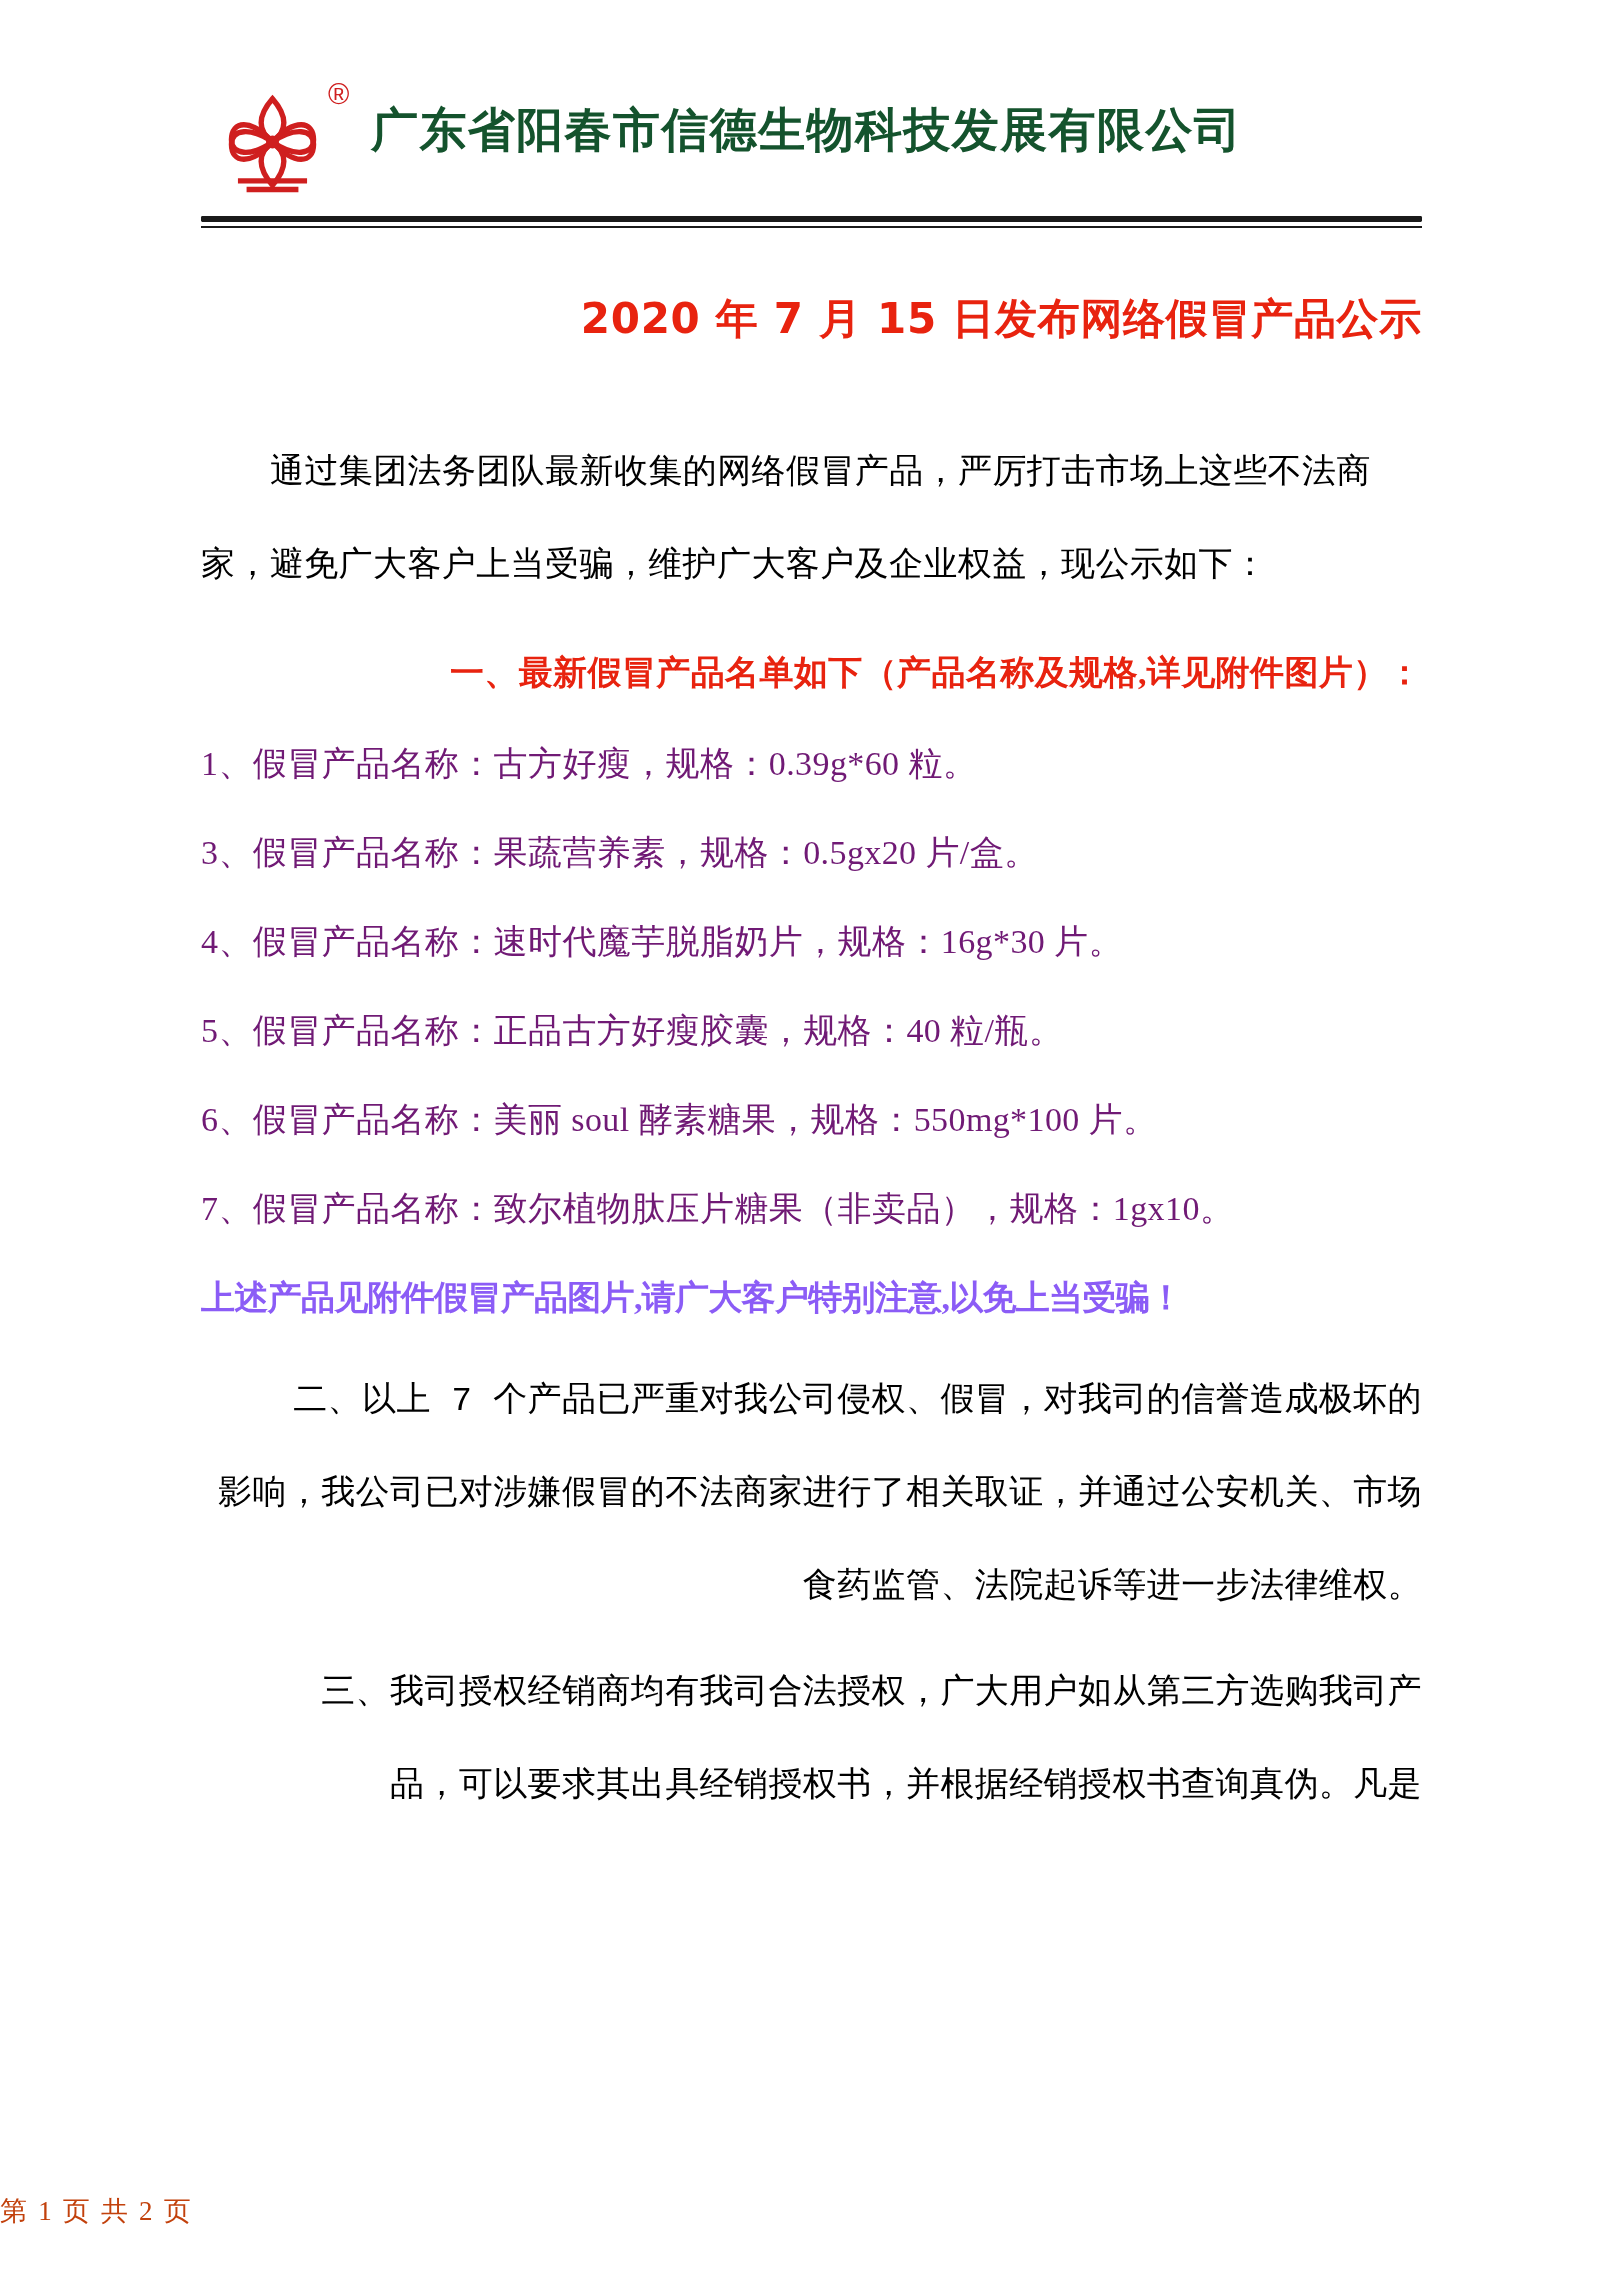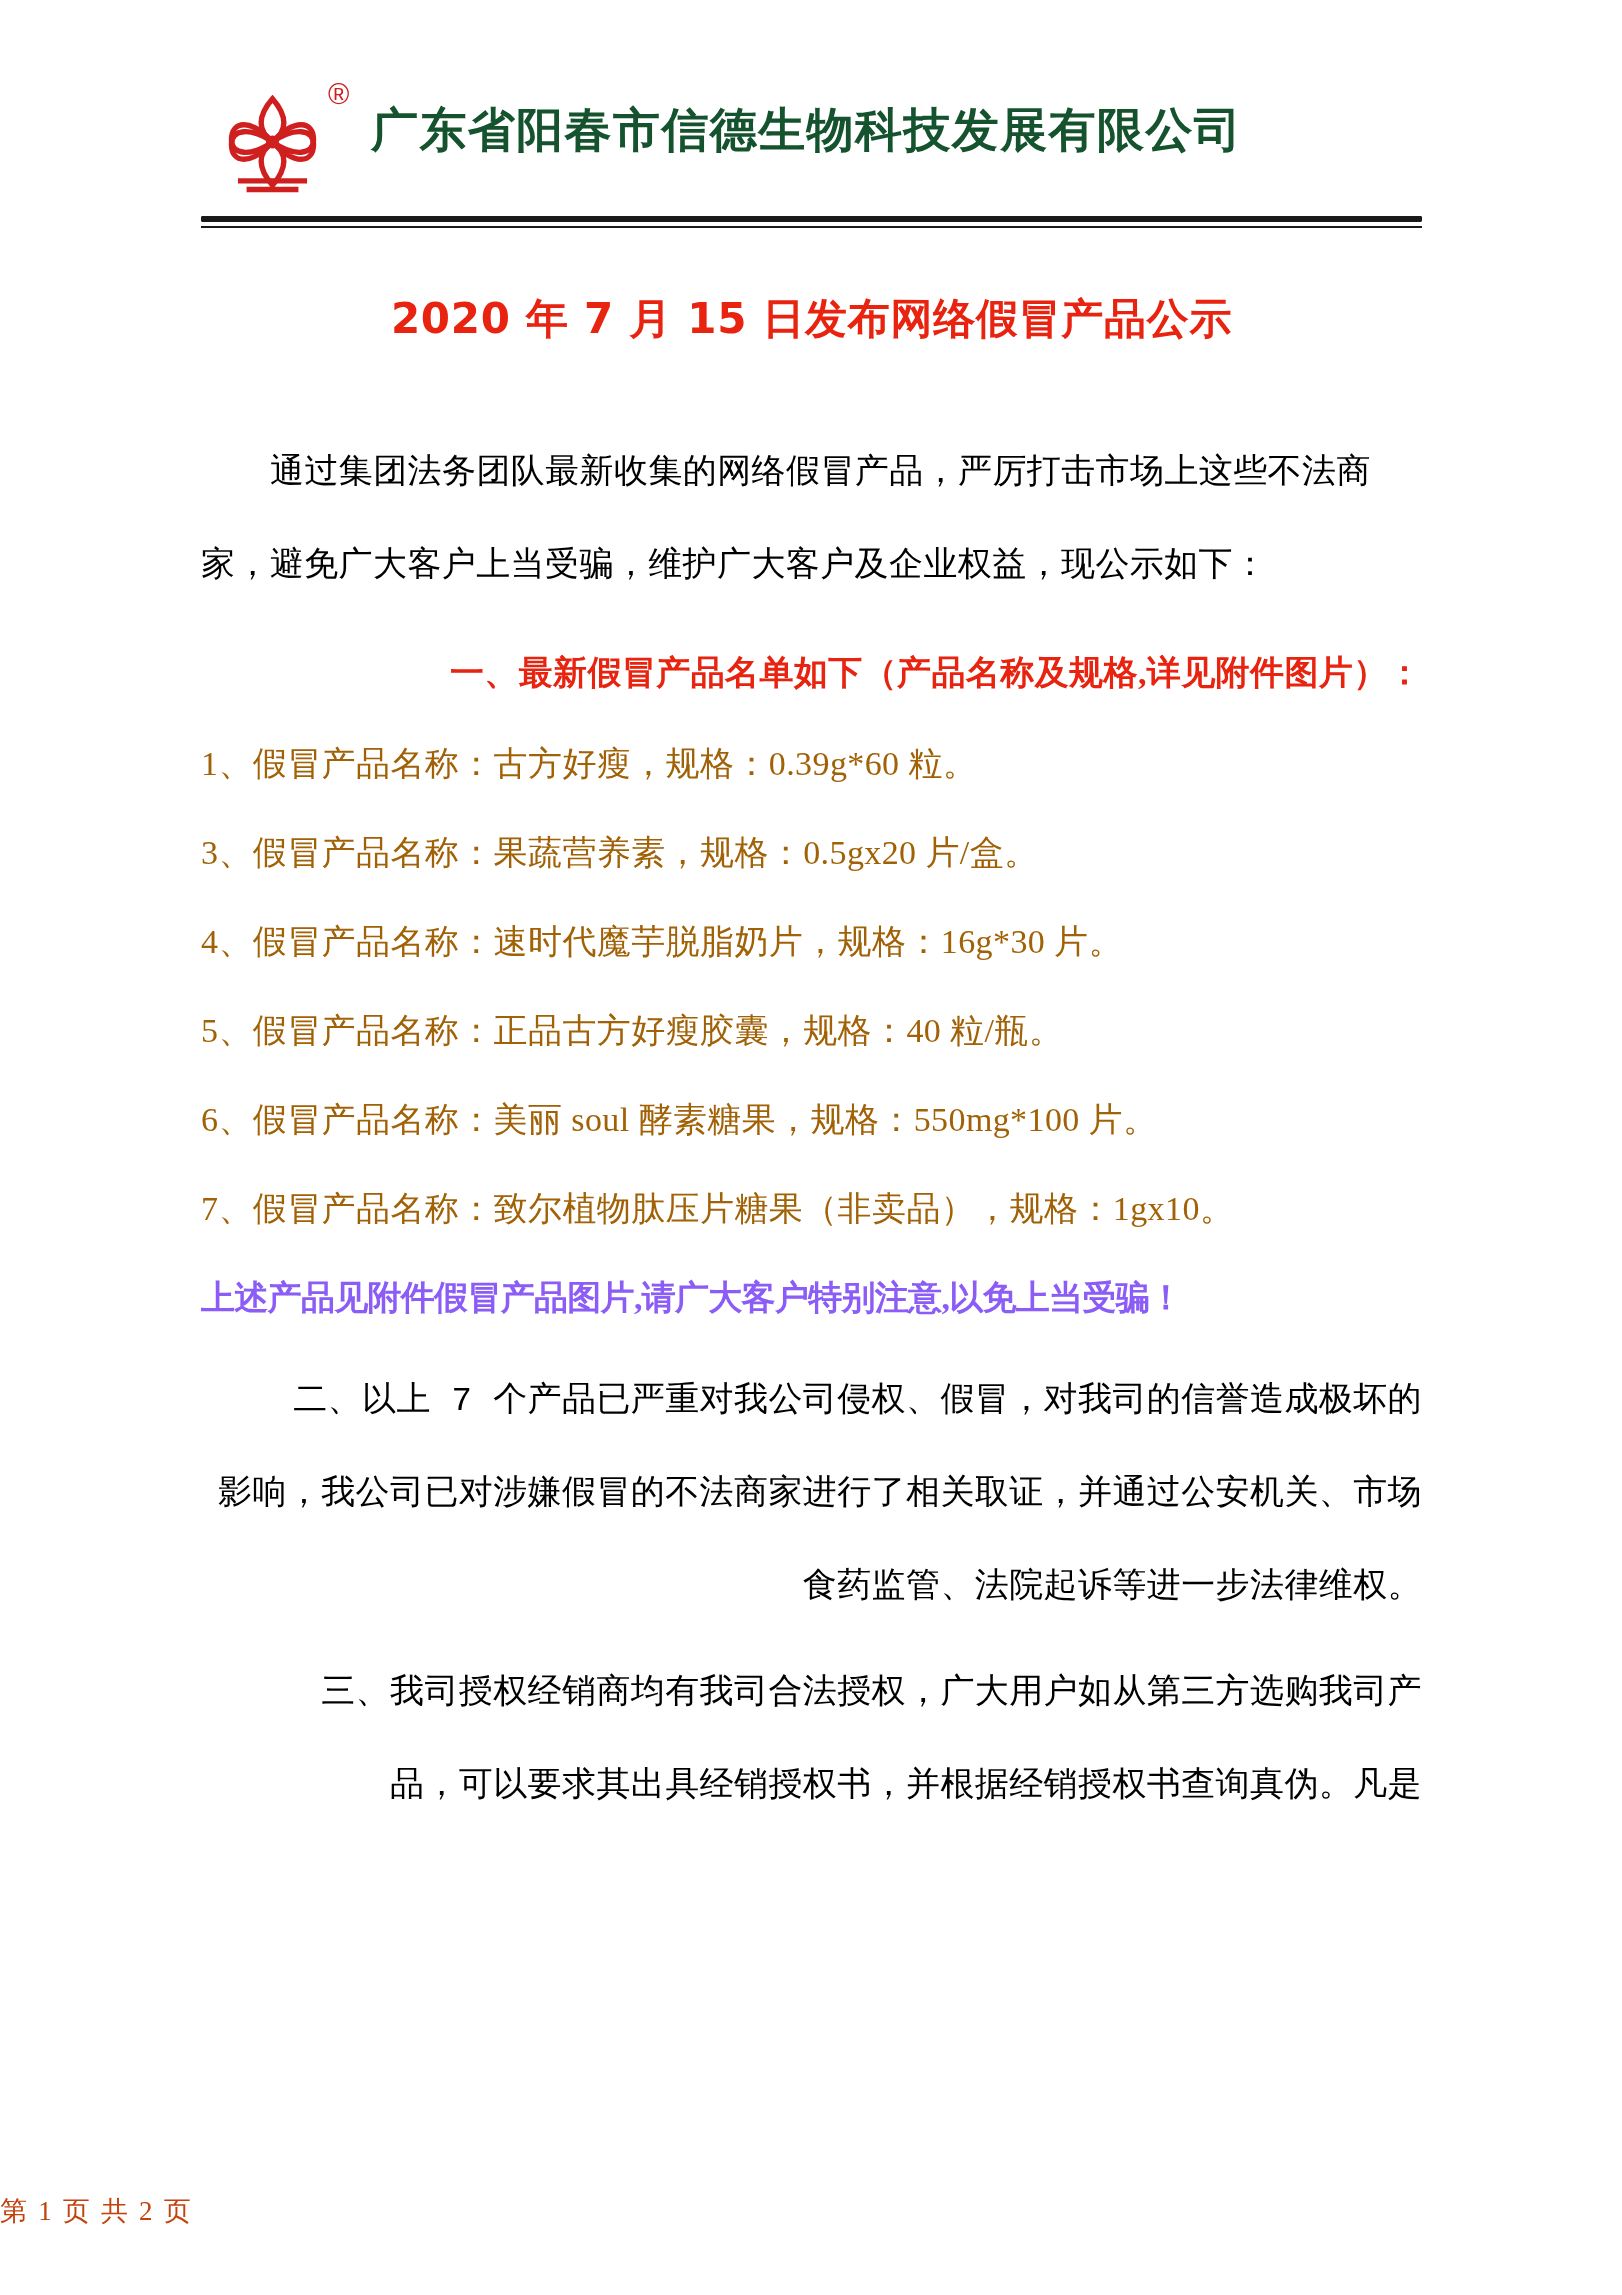--- a/index.html
+++ b/index.html
@@ -69,21 +69,21 @@
     border-radius: 1.4px;
   }
   .rule-thin {
     margin-top: 3.6px;
     height: 2.2px;
     background: #1a1a1a;
   }
 
   
   .doc-title {
-    text-align: center;
+    text-align: right;
     margin-top: 63px;
     font-family: "DejaVu Sans", "Liberation Sans", sans-serif;
     font-weight: 700;
     font-size: 42px;
     color: #e8230f;
     letter-spacing: 0.7px;
   }
 
   
   .body-block {
@@ -100,21 +100,21 @@
     text-indent: 69px;
     font-family: Liberation Mono, monospace;
   }
   .black { color: #000000; }
   .heading-red {
     color: #e8230f;
     font-weight: 700;
     text-indent: 69px;
   }
   .item {
-    color: #a16207;
+    color: #701a75;
     line-height: 89px;
   }
   .notice-line {
     color: #8b5cf6;
     font-weight: 700;
     letter-spacing: -0.7px;
     line-height: 89px;
   }
   .para-gap { margin-top: 13px; text-align: right; }
 

